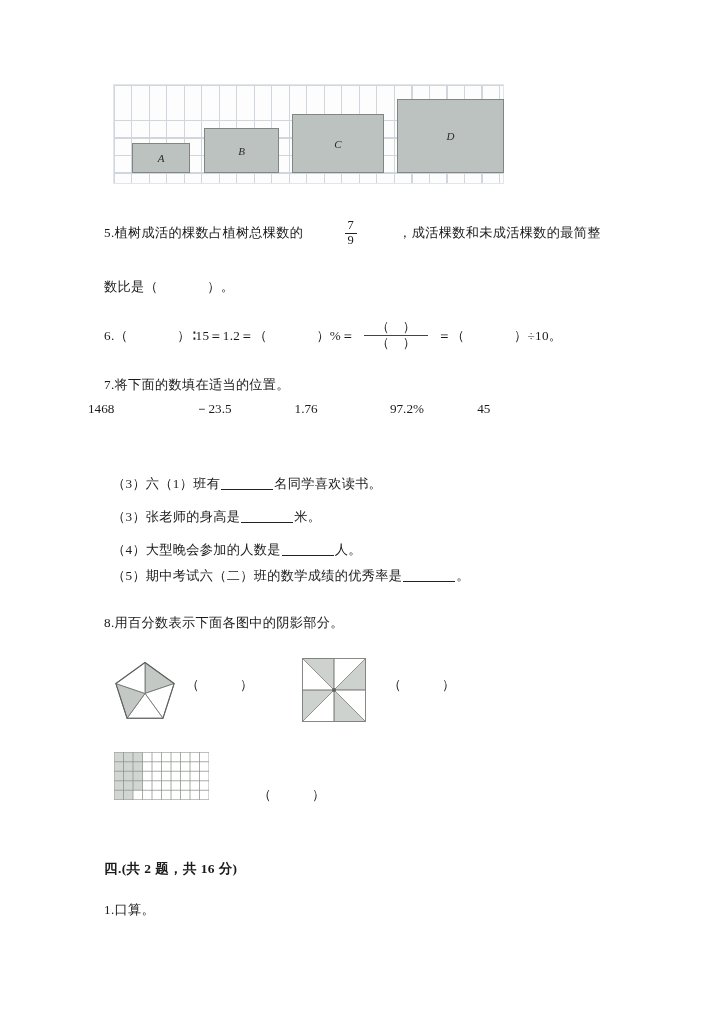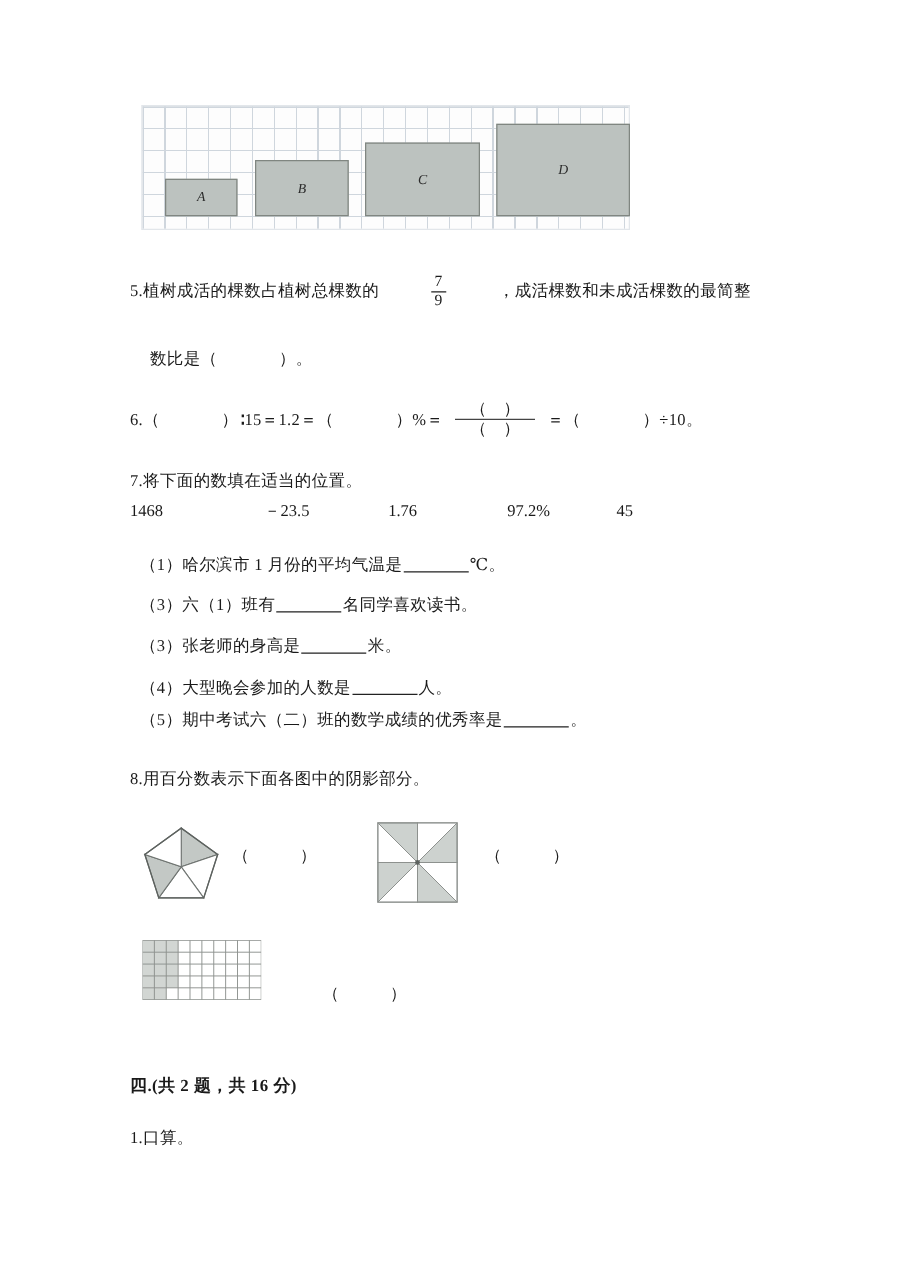--- a/index.html
+++ b/index.html
@@ -140,21 +140,21 @@
   <div class="q" style="left:104px; top:218px;">
     <span>5.植树成活的棵数占植树总棵数的</span>
     <span class="gap-s"></span>
     <span class="frac">
       <span class="num">7</span>
       <span class="den">9</span>
     </span>
     <span class="gap-s"></span>
     <span>，成活棵数和未成活棵数的最简整</span>
   </div>
-  <div class="q" style="left:120px; top:272px;">
+  <div class="q" style="left:104px; top:272px;">
     <span>数比是（</span>
     <span class="gap-m"></span>
     <span>）。</span>
   </div>
 
   <div class="q" style="left:104px; top:320px;">
     <span>6.（</span>
     <span class="gap-m"></span>
     <span>）∶15＝1.2＝（</span>
     <span class="gap-m"></span>
@@ -165,31 +165,28 @@
     </span>
     <span>＝（</span>
     <span class="gap-m"></span>
     <span>）÷10。</span>
   </div>
 
   <div class="q" style="left:104px; top:370px;font-family:Liberation Serif, serif;">
     <span>7.将下面的数填在适当的位置。</span>
   </div>
 
-  <div class="numrow" style="left:104px; top:400px;">
+  <div class="numrow" style="left:88px; top:400px;">
     <span style="width:104px;">1468</span>
     <span style="width:96px;">－23.5</span>
     <span style="width:92px;">1.76</span>
     <span style="width:52px;">97.2%</span>
     <span style="width:40px; padding-left:32px;">45</span>
   </div>
 
-  <div class="sub" style="left:112px; top:438px;">
-    <span>（1）哈尔滨市 1 月份的平均气温是</span><span class="blank-u"></span><span>℃。</span>
-  </div>
   <div class="sub" style="left:112px; top:470px;">
     <span>（3）六（1）班有</span><span class="blank-u"></span><span>名同学喜欢读书。</span>
   </div>
   <div class="sub" style="left:112px; top:503px;">
     <span>（3）张老师的身高是</span><span class="blank-u"></span><span>米。</span>
   </div>
   <div class="sub" style="left:112px; top:536px;">
     <span>（4）大型晚会参加的人数是</span><span class="blank-u"></span><span>人。</span>
   </div>
   <div class="sub" style="left:112px; top:562px;">

